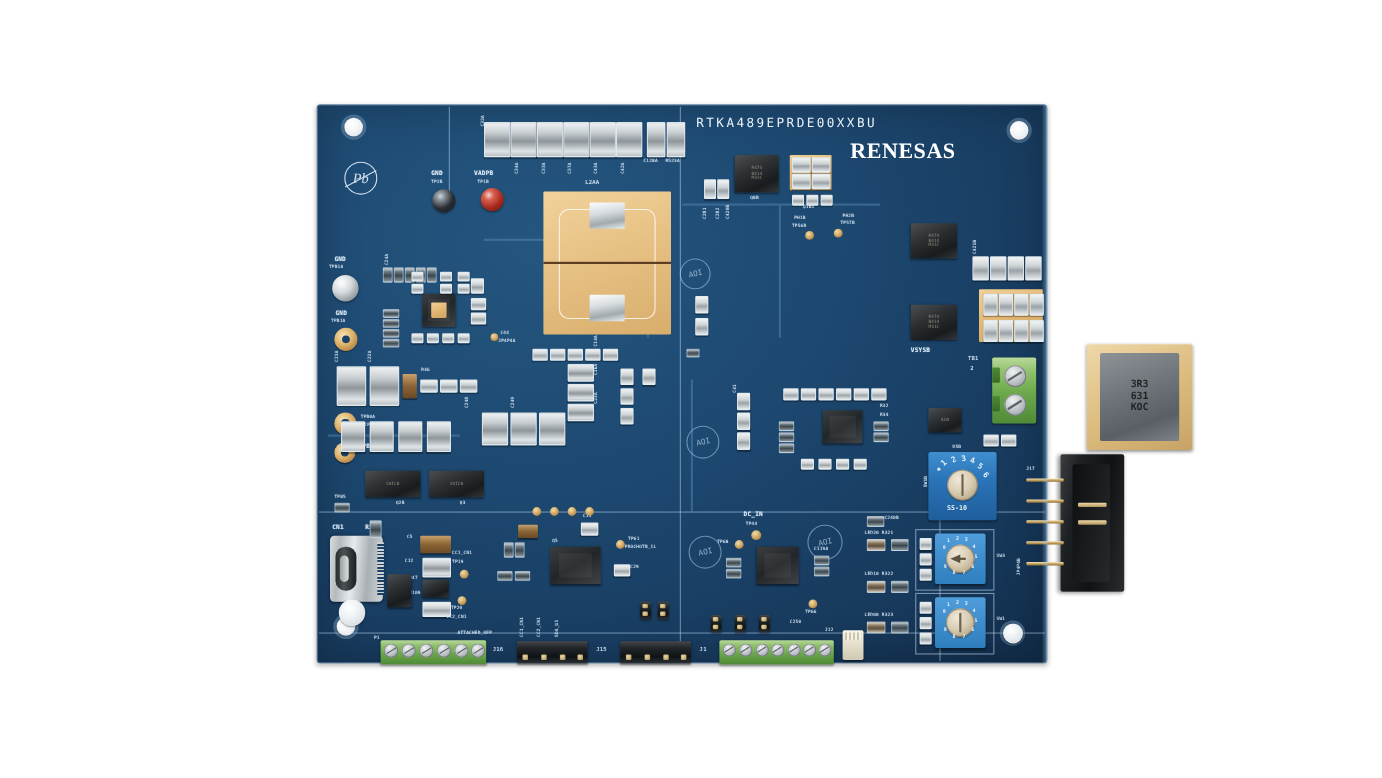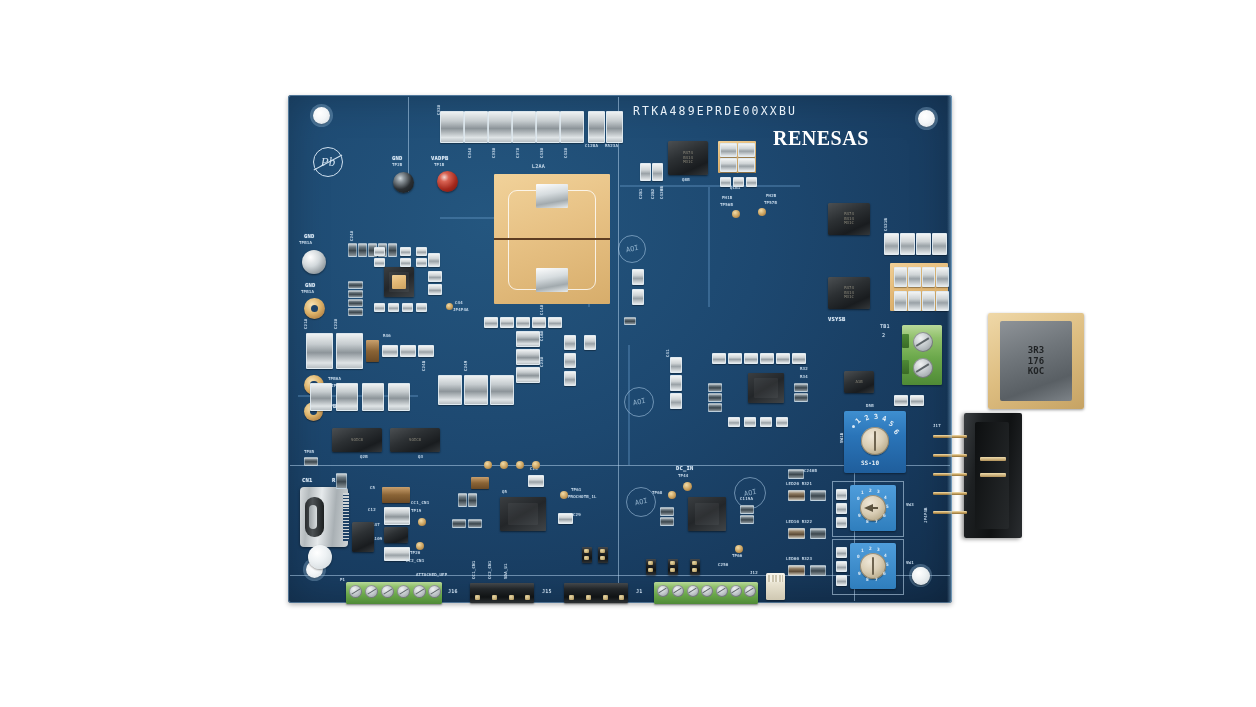--- a/index.html
+++ b/index.html
@@ -473,21 +473,21 @@
     <div class="silk s4" style="left:432px;top:108px;">TP56B</div>
 
     <div class="tpsm" style="left:470px;top:113px;width:8px;height:8px;"></div>
     <div class="silk s4" style="left:478px;top:99px;">PH2B</div>
     <div class="silk s4" style="left:476px;top:106px;">TP57B</div>
 
     <div id="ind">
       <div class="core"></div>
       <div class="mark">
         <span>3R3</span>
-        <span>176</span>
+        <span>631</span>
         <span>KOC</span>
       </div>
     </div>
 
     <div class="ic" style="left:540px;top:108px;width:42px;height:32px;">
       <div class="lbl">
           <span>R474</span>
           <span>B414</span>
           <span>M31C</span>
         </div>

